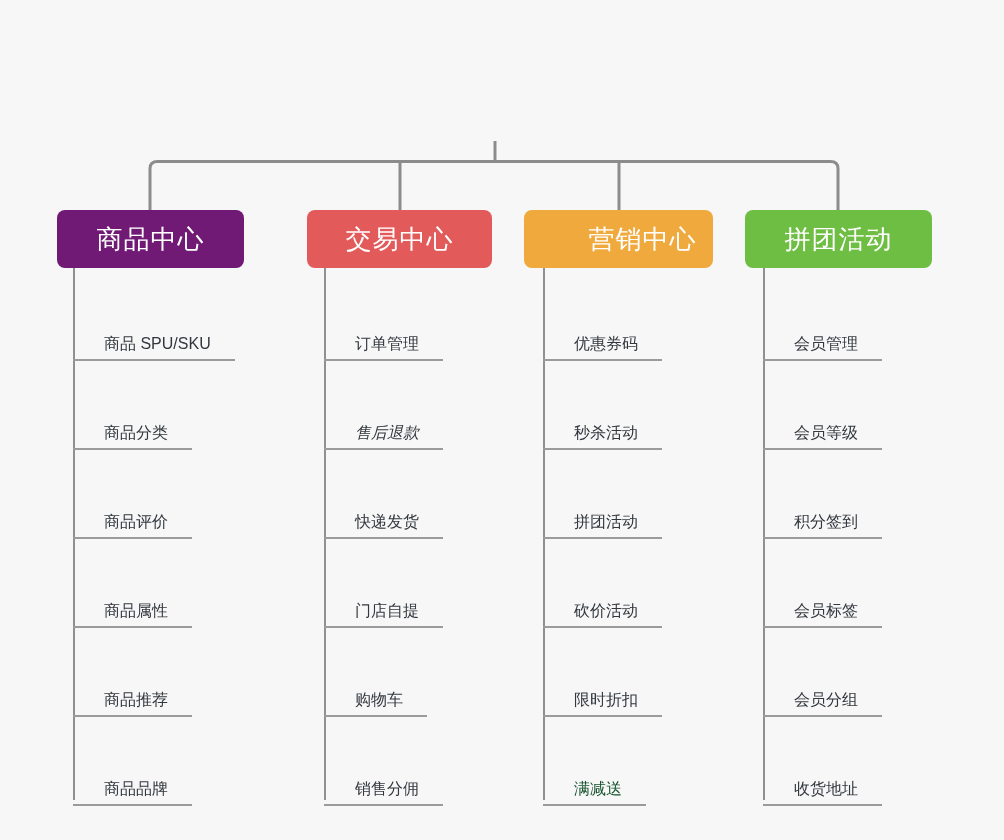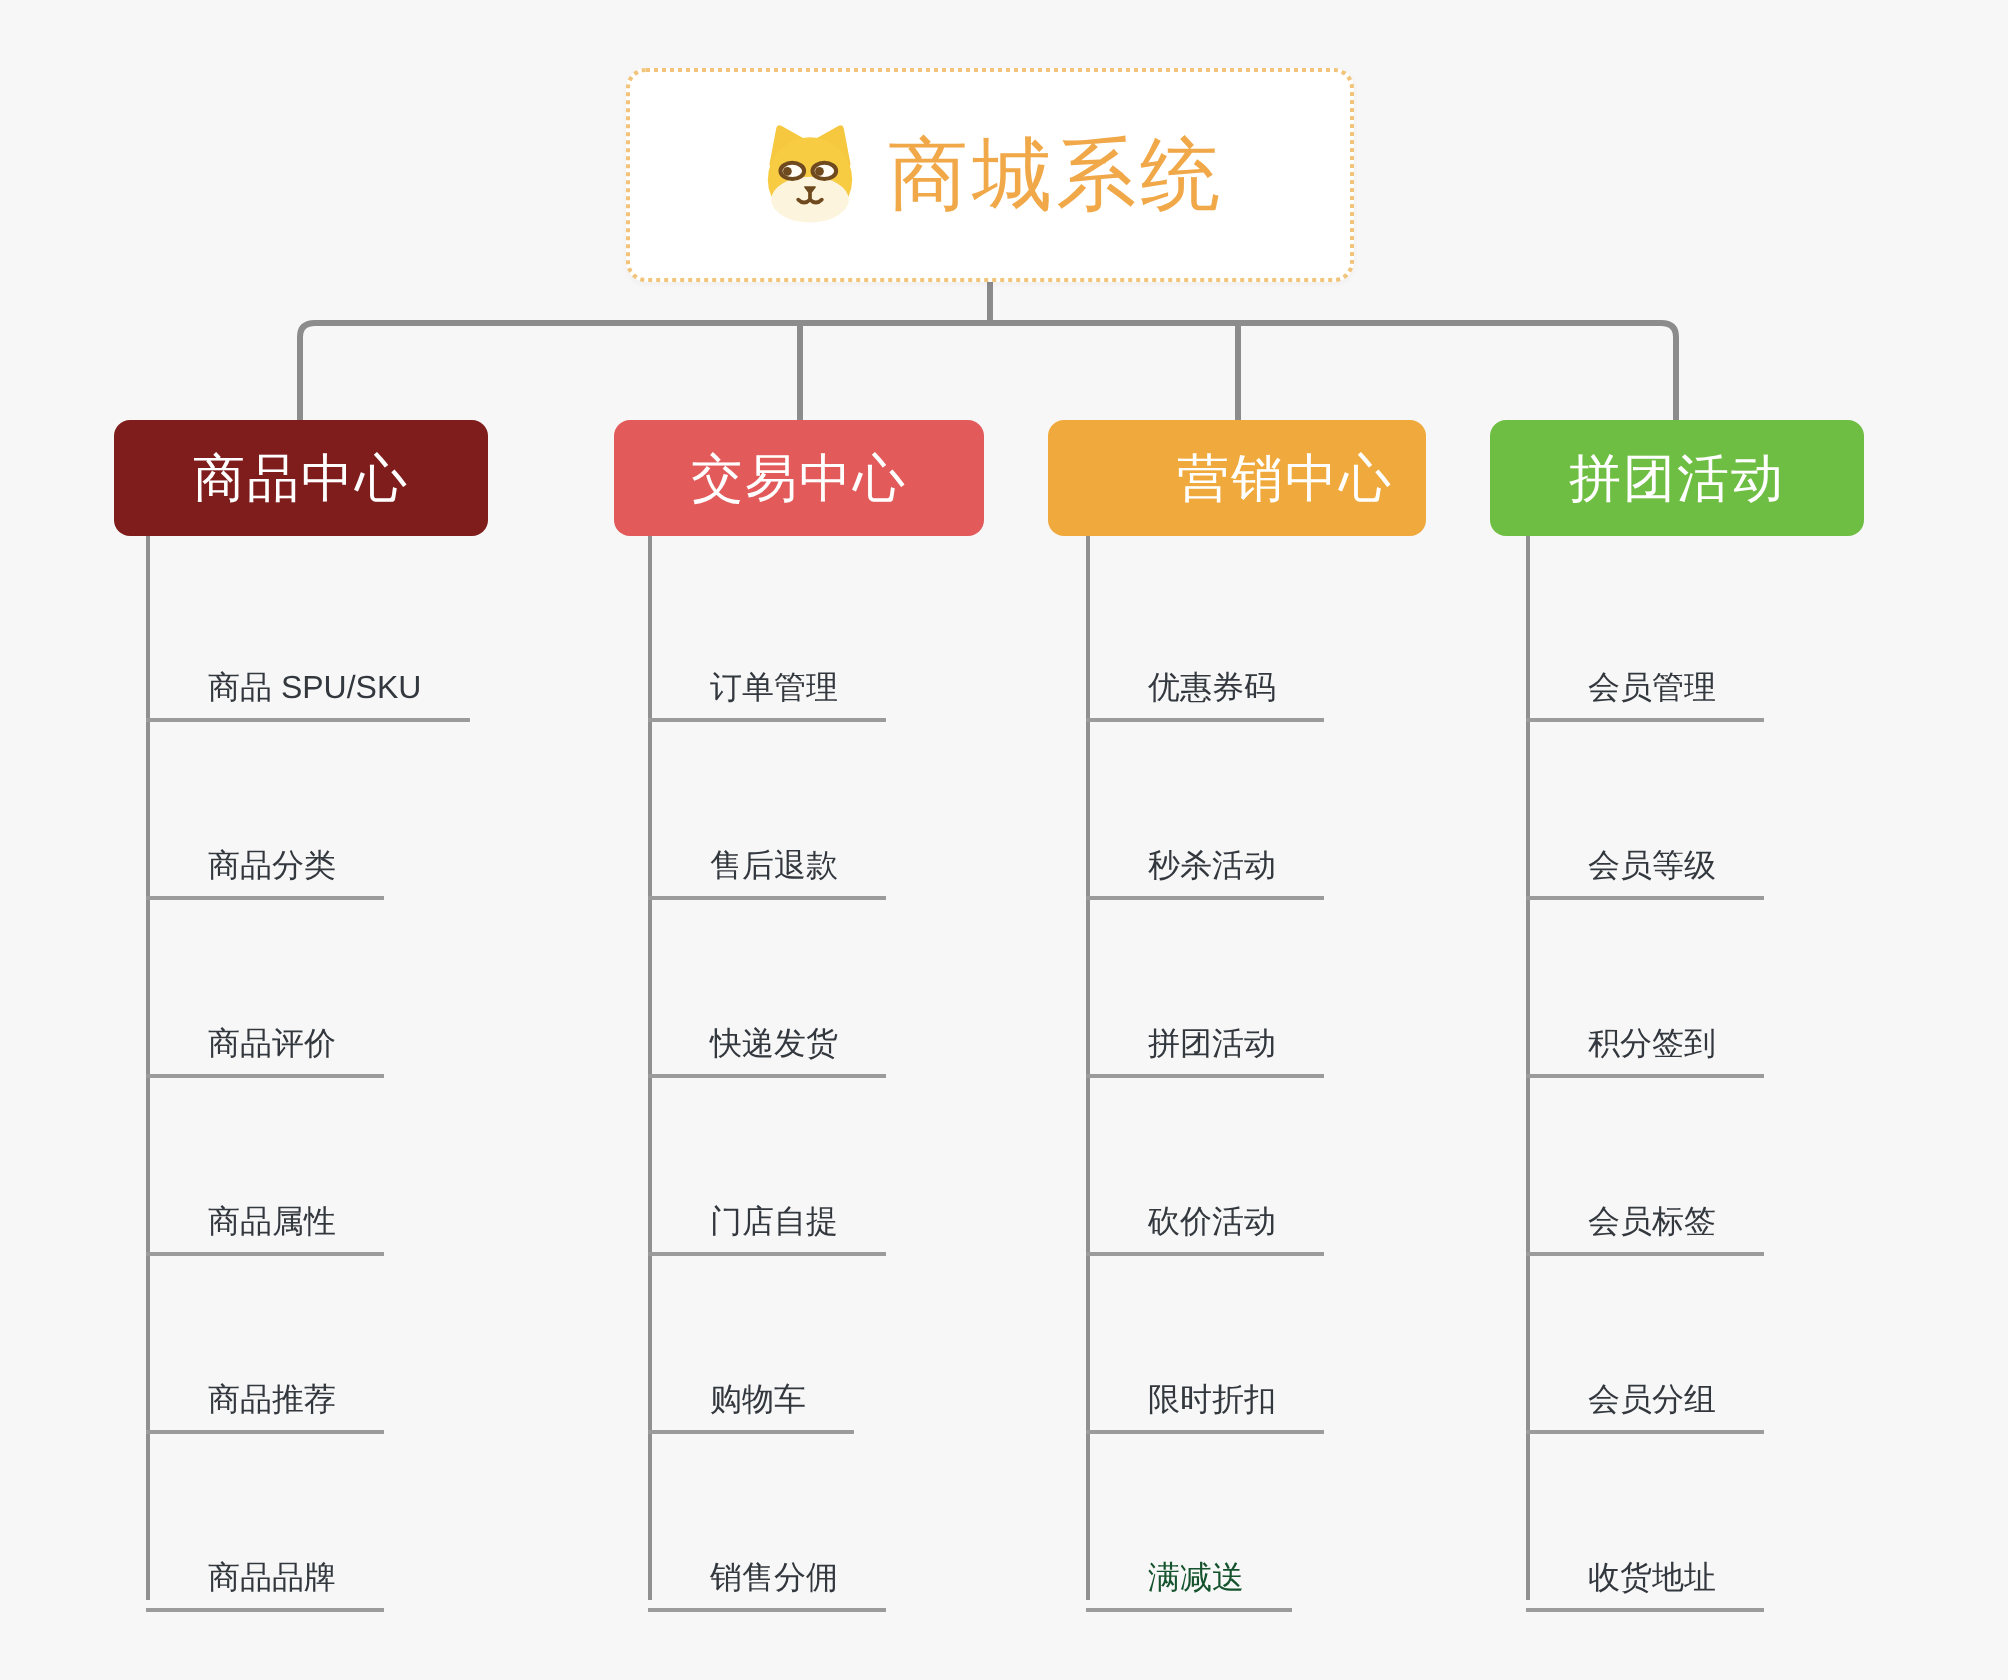--- a/index.html
+++ b/index.html
@@ -38,52 +38,35 @@
       <path d="M495 141 L495 163" stroke="#8C8C8C" stroke-width="3" fill="none"></path>
       <path d="M150 210 L150 168.5 Q150 161.5 157.5 161.5 L830.5 161.5 Q838 161.5 838 168.5 L838 210" stroke="#8C8C8C" stroke-width="3" fill="none"></path>
       <path d="M400 161.5 L400 210" stroke="#8C8C8C" stroke-width="3" fill="none"></path>
       <path d="M619 161.5 L619 210" stroke="#8C8C8C" stroke-width="3" fill="none"></path>
       <path d="M74 268 L74 800" stroke="#909090" stroke-width="2" fill="none"></path>
       <path d="M325 268 L325 800" stroke="#909090" stroke-width="2" fill="none"></path>
       <path d="M544 268 L544 800" stroke="#909090" stroke-width="2" fill="none"></path>
       <path d="M764 268 L764 800" stroke="#909090" stroke-width="2" fill="none"></path>
     </svg>
 
-  <div class="root-node">
-    <span>
-      <svg class="dog-icon" viewBox="0 0 64 64" aria-hidden="true">
-        <polygon points="10,25 14,4 30,13" fill="#F6C83F" stroke="#F6C83F" stroke-width="4" stroke-linejoin="round"></polygon>
-        <polygon points="54,25 50,4 34,13" fill="#F6C83F" stroke="#F6C83F" stroke-width="4" stroke-linejoin="round"></polygon>
-        <circle cx="32" cy="34" r="25" fill="#F8CC42"></circle>
-        <ellipse cx="32" cy="46" rx="23" ry="13.5" fill="#FDF4DE"></ellipse>
-        <ellipse cx="21.5" cy="29" rx="7" ry="4.8" fill="#FFFDF5" stroke="#6F4A1E" stroke-width="2.4"></ellipse>
-        <ellipse cx="40.5" cy="29" rx="7" ry="4.8" fill="#FFFDF5" stroke="#6F4A1E" stroke-width="2.4"></ellipse>
-        <circle cx="18.6" cy="29.2" r="2.6" fill="#6F4A1E"></circle>
-        <circle cx="37.6" cy="29.2" r="2.6" fill="#6F4A1E"></circle>
-        <path d="M29 38.5 L35 38.5 L32 42.5 Z" fill="#6F4A1E" stroke="#6F4A1E" stroke-linejoin="round"></path>
-        <path d="M32 42.5 L32 46 M25 46 Q28.5 49.5 32 46 Q35.5 49.5 39 46" stroke="#6F4A1E" stroke-width="2.2" fill="none" stroke-linecap="round"></path>
-      </svg>
-    </span>
-    <span class="root-title">商城系统</span>
-  </div>
 
   <div id="branches">
-      <div class="branch-header" style="left: 57px; top: 210px; width: 187px; height: 58px; background: #7f1d1d;">商品中心</div>
+      <div class="branch-header" style="left: 57px; top: 210px; width: 187px; height: 58px; background: #701a75;">商品中心</div>
       <div class="branch-col" style="left: 73px; top: 300px;">
         <div class="child-node" style="top: 0px; height: 55px; border-bottom-color: rgb(155, 155, 155); color: rgb(51, 56, 62);">商品 SPU/SKU</div>
         <div class="child-node" style="top: 89px; height: 55px; border-bottom-color: rgb(155, 155, 155); color: rgb(51, 56, 62);">商品分类</div>
         <div class="child-node" style="top: 178px; height: 55px; border-bottom-color: rgb(155, 155, 155); color: rgb(51, 56, 62);">商品评价</div>
         <div class="child-node" style="top: 267px; height: 55px; border-bottom-color: rgb(155, 155, 155); color: rgb(51, 56, 62);">商品属性</div>
         <div class="child-node" style="top: 356px; height: 55px; border-bottom-color: rgb(155, 155, 155); color: rgb(51, 56, 62);">商品推荐</div>
         <div class="child-node" style="top: 445px; height: 55px; border-bottom-color: rgb(155, 155, 155); color: rgb(51, 56, 62);">商品品牌</div>
       </div>
       <div class="branch-header" style="left: 307px; top: 210px; width: 185px; height: 58px; background: rgb(226, 90, 90);">交易中心</div>
       <div class="branch-col" style="left: 324px; top: 300px;">
         <div class="child-node" style="top: 0px; height: 55px; border-bottom-color: rgb(155, 155, 155); color: rgb(51, 56, 62);">订单管理</div>
-        <div class="child-node" style="top: 89px; height: 55px; border-bottom-color: rgb(155, 155, 155); color: rgb(51, 56, 62);">售后退款</div>
+        <div class="child-node" style="top: 89px; height: 55px; border-bottom-color: rgb(155, 155, 155); color: rgb(51, 56, 62); font-style: italic;">售后退款</div>
         <div class="child-node" style="top: 178px; height: 55px; border-bottom-color: rgb(155, 155, 155); color: rgb(51, 56, 62);">快递发货</div>
         <div class="child-node" style="top: 267px; height: 55px; border-bottom-color: rgb(155, 155, 155); color: rgb(51, 56, 62);">门店自提</div>
         <div class="child-node" style="top: 356px; height: 55px; border-bottom-color: rgb(155, 155, 155); color: rgb(51, 56, 62);">购物车</div>
         <div class="child-node" style="top: 445px; height: 55px; border-bottom-color: rgb(155, 155, 155); color: rgb(51, 56, 62);">销售分佣</div>
       </div>
       <div class="branch-header" style="left: 524px; top: 210px; width: 189px; height: 58px; background: rgb(239, 169, 60); padding-left: 48px;">营销中心</div>
       <div class="branch-col" style="left: 543px; top: 300px;">
         <div class="child-node" style="top: 0px; height: 55px; border-bottom-color: rgb(155, 155, 155); color: rgb(51, 56, 62);">优惠券码</div>
         <div class="child-node" style="top: 89px; height: 55px; border-bottom-color: rgb(155, 155, 155); color: rgb(51, 56, 62);">秒杀活动</div>
         <div class="child-node" style="top: 178px; height: 55px; border-bottom-color: rgb(155, 155, 155); color: rgb(51, 56, 62);">拼团活动</div>

